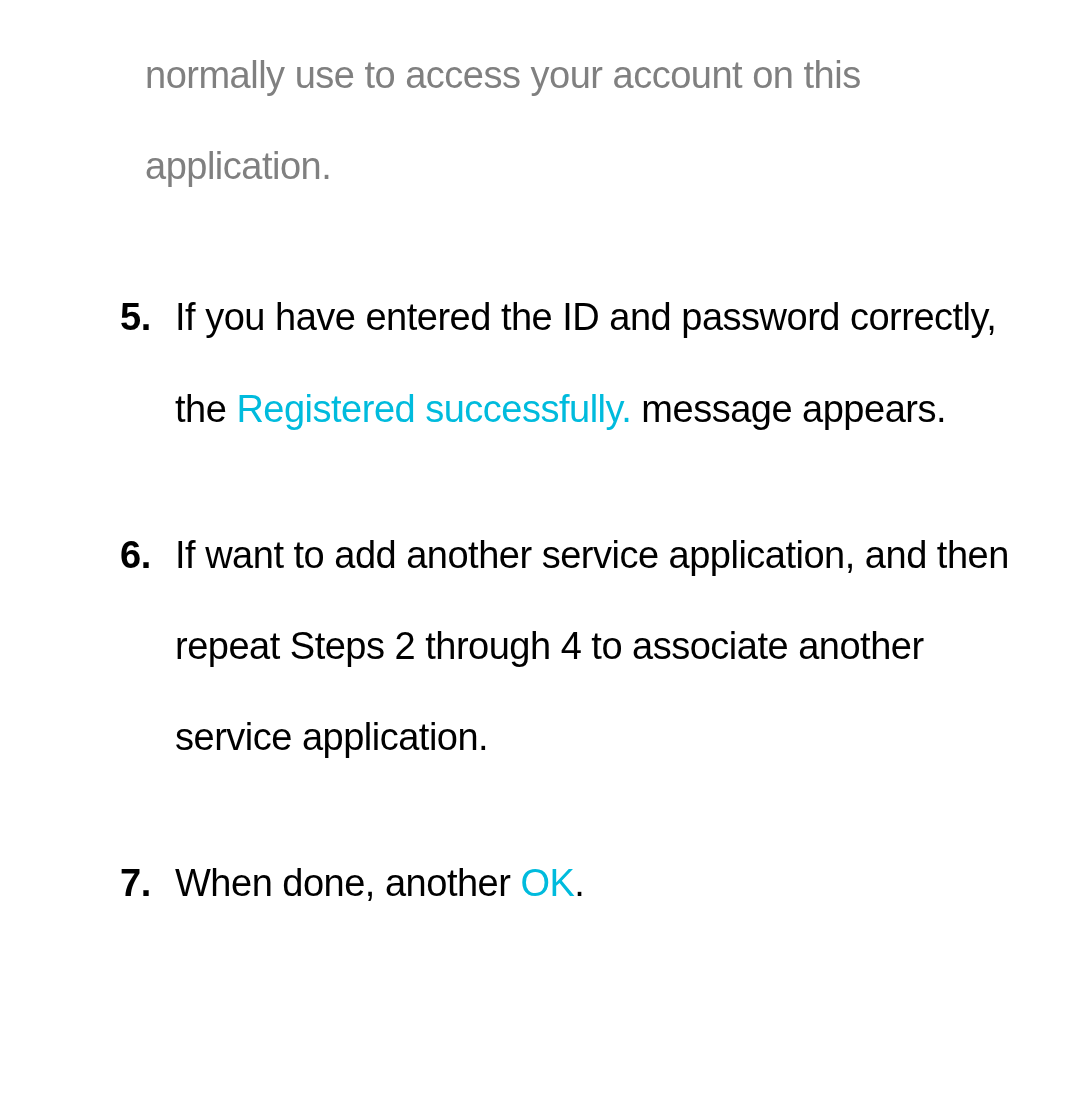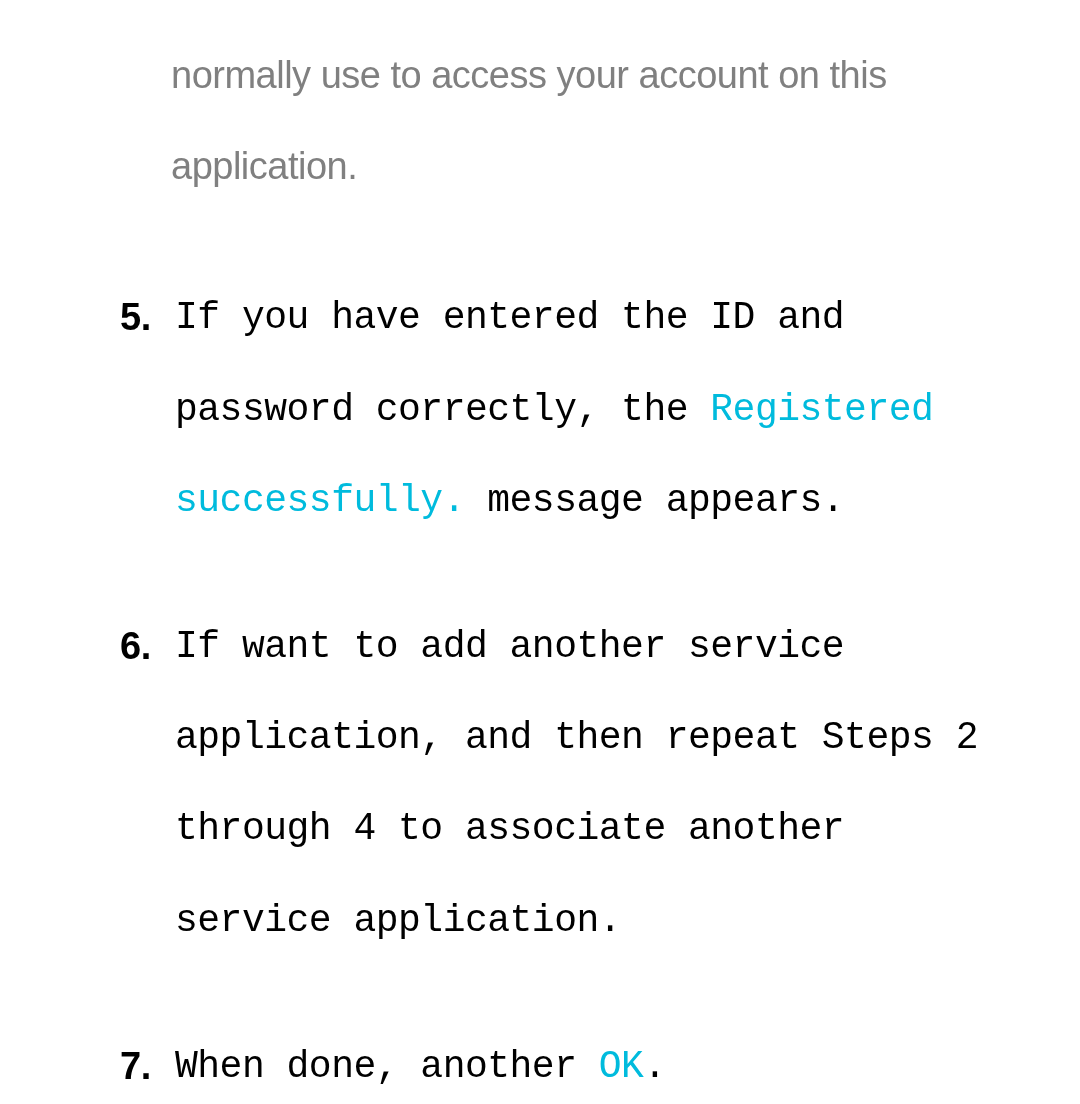--- a/index.html
+++ b/index.html
@@ -5,21 +5,21 @@
     * { box-sizing: border-box; margin: 0; padding: 0; }
     body {
       width: 1080px;
       height: 1104px;
       background: #ffffff;
       font-family: Arial, Helvetica, sans-serif;
       padding: 30px 70px 30px 70px;
       color: #000000;
     }
     .note-block {
-      margin-left: 101px;
+      margin-left: 75px;
       margin-right: 20px;
       margin-bottom: 60px;
     }
     .note-text {
       font-size: 38px;
       line-height: 2.4;
       color: #808080;
       font-weight: 400;
       letter-spacing: -0.5px;
     }
@@ -35,21 +35,20 @@
       min-width: 55px;
       line-height: 2.4;
       letter-spacing: -0.5px;
     }
     .list-content {
       font-size: 38px;
       line-height: 2.4;
       color: #000000;
       flex: 1;
       letter-spacing: -0.5px;
-      font-family: Liberation Mono, monospace;
     }
     .cyan {
       color: #00bbdd;
     }
   </style>
 </head>
 <body>
 
 <div class="note-block">
   <span class="note-text">normally use to access your account on this application.</span>

